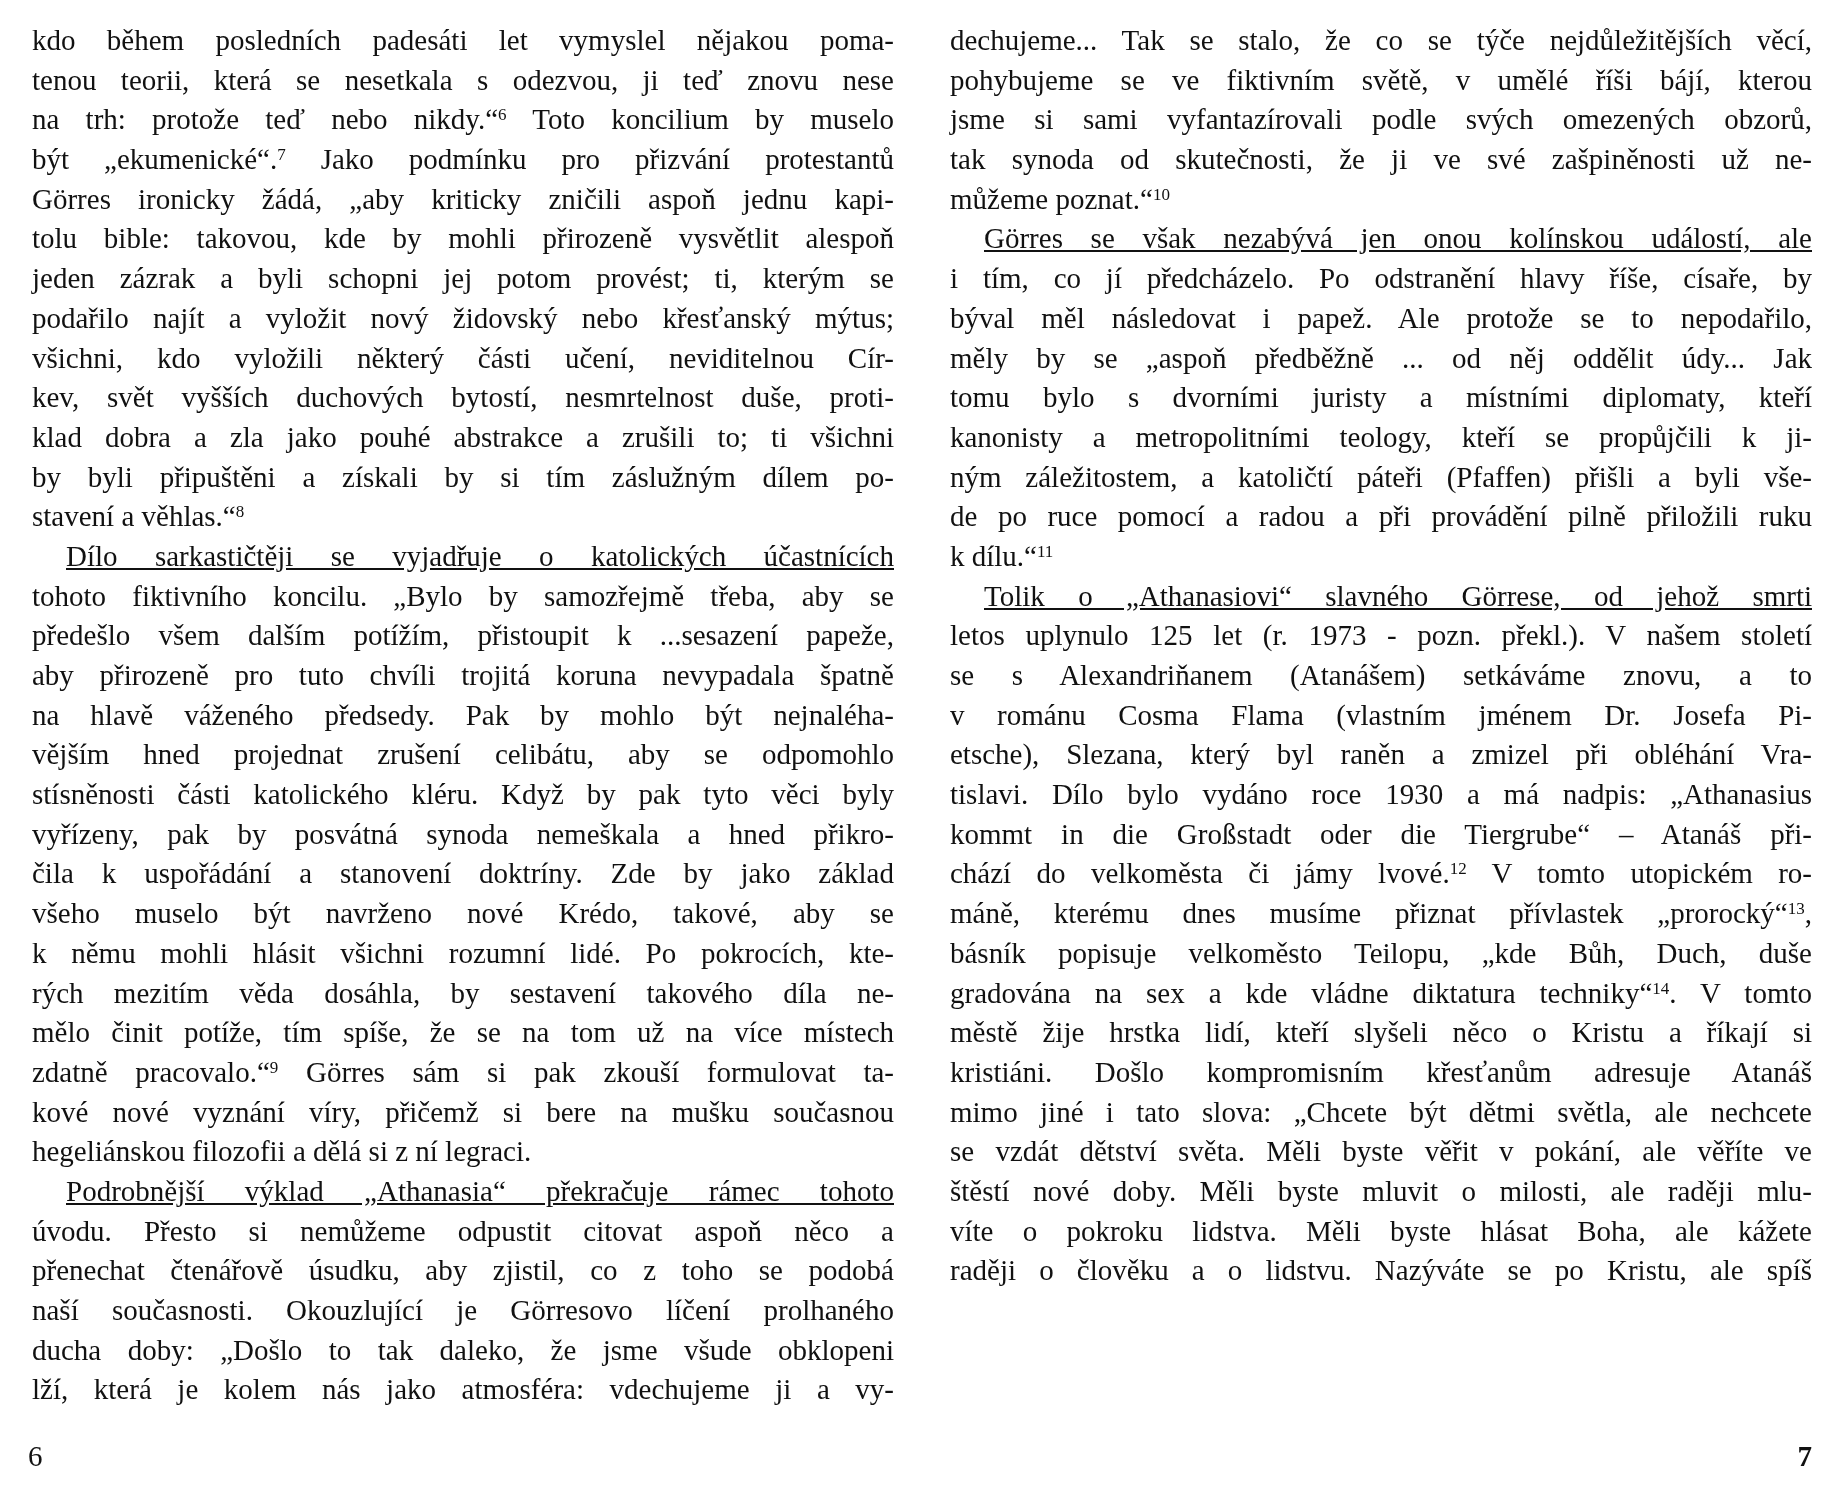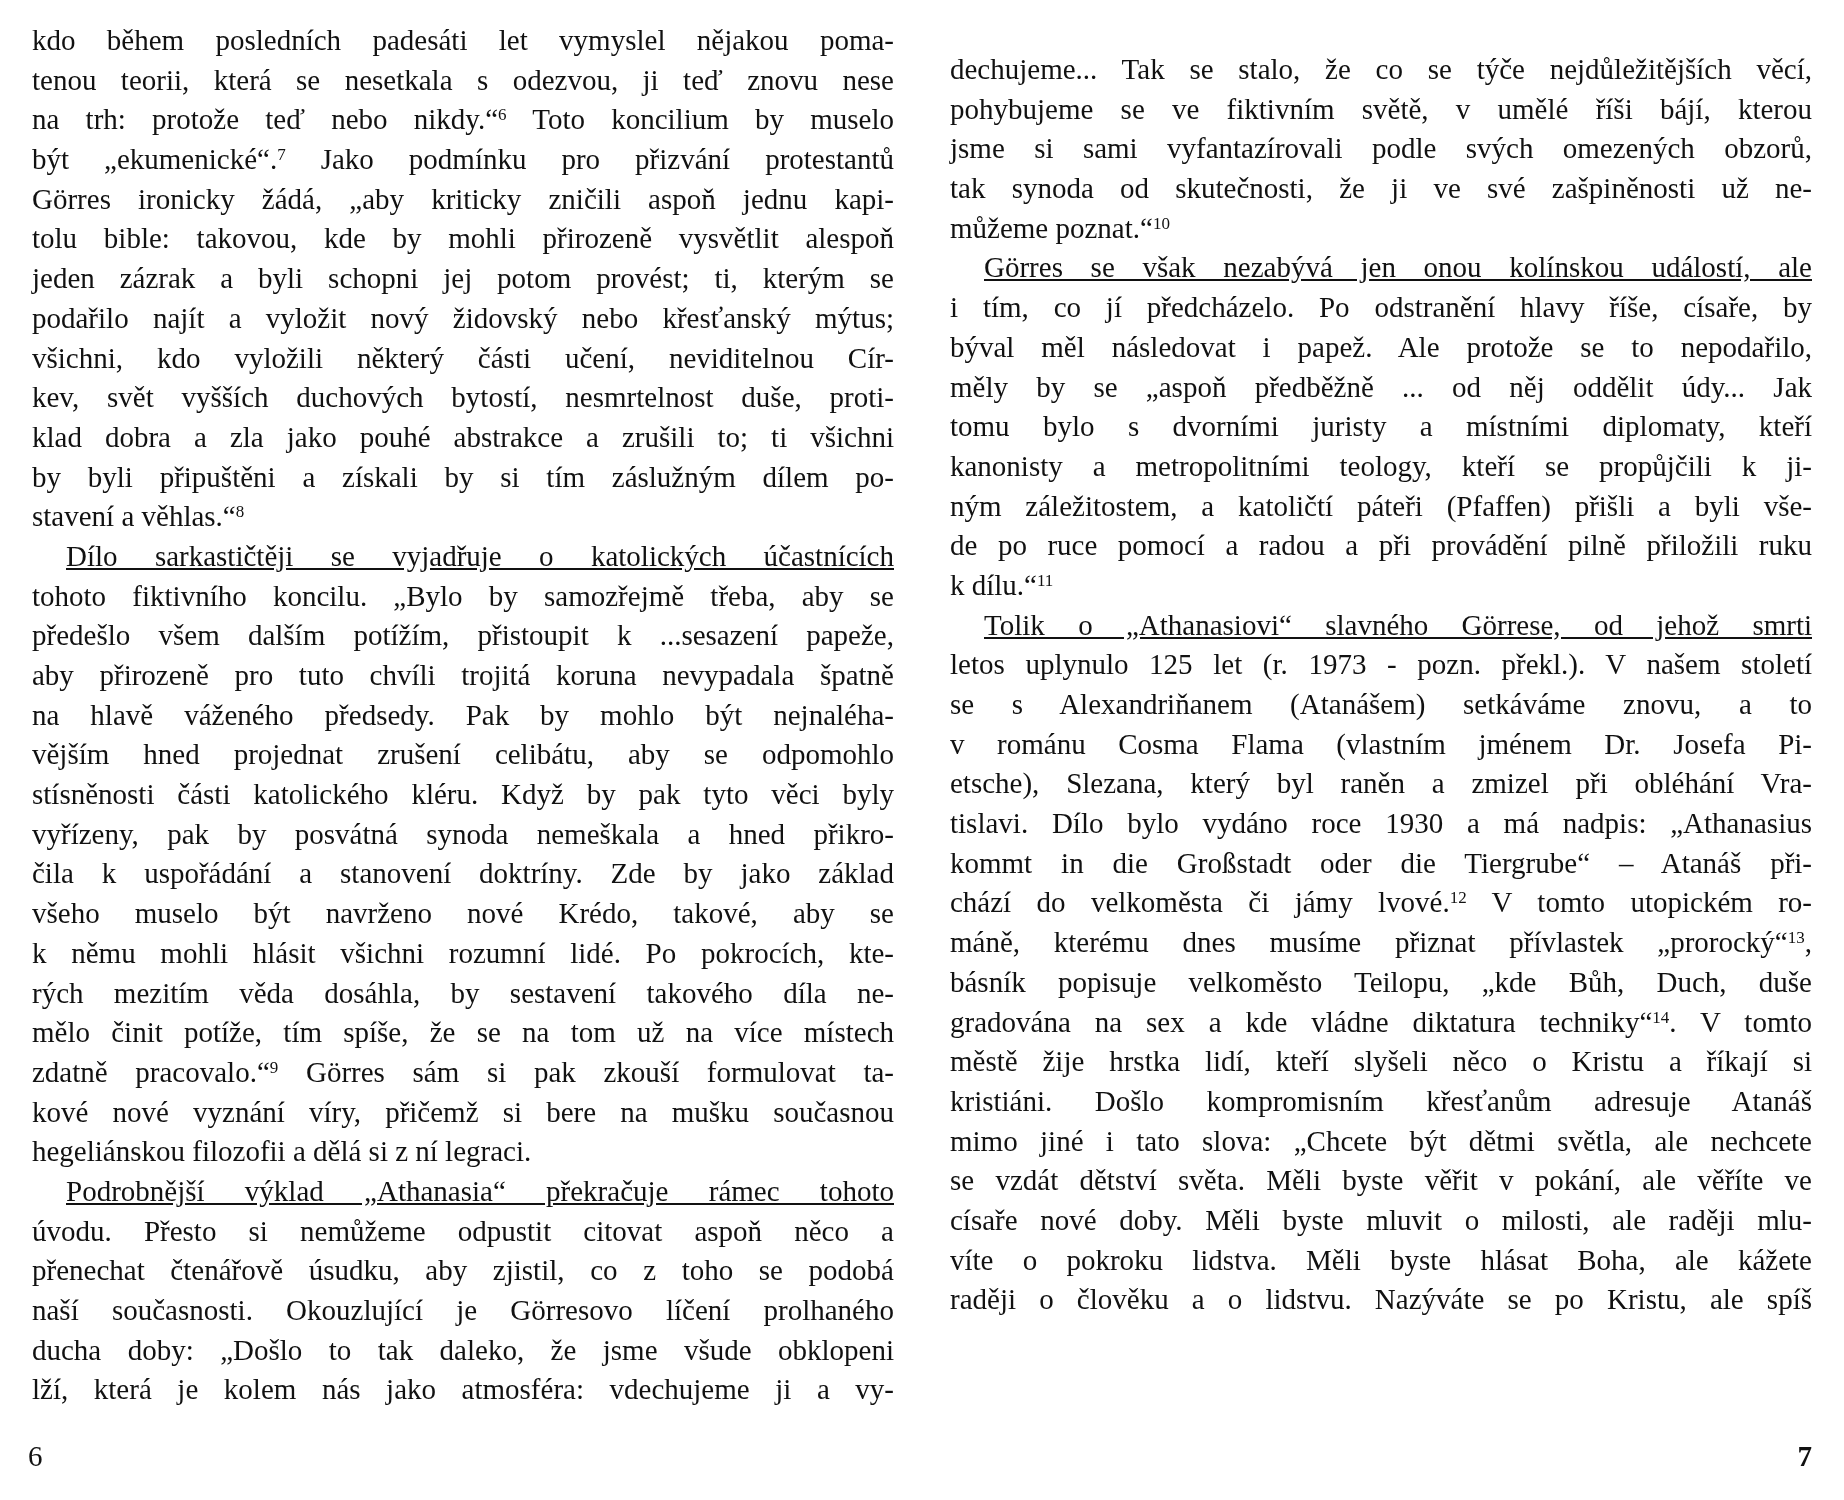--- a/index.html
+++ b/index.html
@@ -1,20 +1,20 @@
 <!DOCTYPE html>
 <html><head>
 <meta charset="utf-8">
 <style>
   html, body { margin: 0; padding: 0; background: #ffffff; }
   body { width: 1844px; height: 1500px; position: relative; overflow: hidden;
          font-family: "Liberation Serif", "DejaVu Serif", serif; color: #111111; }
   .column { position: absolute; top: 21px; }
   .col-left { left: 32px; width: 862px; }
-  .col-right { left: 950px; width: 862px; margin-top: 29px; }
+  .col-right { left: 950px; width: 862px; }
   .line { display: block; height: 39.7px; line-height: 39.7px; font-size: 29px;
           text-align: justify; text-align-last: justify; white-space: nowrap; }
   .line.last { text-align-last: left; }
   .line.indent { padding-left: 34px; text-decoration: underline; }
   sup { font-size: 17px; line-height: 0; vertical-align: 0.55em; }
   .page-num { position: absolute; top: 1438px; font-size: 29px; line-height: 36px; }
   .page-left { left: 28px; }
   .page-right { right: 32px; font-weight: bold; }
 </style>
 </head>
@@ -80,19 +80,19 @@
     <span class="line">tislavi. Dílo bylo vydáno roce 1930 a má nadpis: „Athanasius</span>
     <span class="line">kommt in die Großstadt oder die Tiergrube“ – Atanáš při-</span>
     <span class="line">chází do velkoměsta či jámy lvové.<sup>12</sup> V tomto utopickém ro-</span>
     <span class="line">máně, kterému dnes musíme přiznat přívlastek „prorocký“<sup>13</sup>,</span>
     <span class="line">básník popisuje velkoměsto Teilopu, „kde Bůh, Duch, duše</span>
     <span class="line">gradována na sex a kde vládne diktatura techniky“<sup>14</sup>. V tomto</span>
     <span class="line">městě žije hrstka lidí, kteří slyšeli něco o Kristu a říkají si</span>
     <span class="line">kristiáni. Došlo kompromisním křesťanům adresuje Atanáš</span>
     <span class="line">mimo jiné i tato slova: „Chcete být dětmi světla, ale nechcete</span>
     <span class="line">se vzdát dětství světa. Měli byste věřit v pokání, ale věříte ve</span>
-    <span class="line">císaře nové doby. Měli byste mluvit o milosti, ale raději mlu-</span>
+    <span class="line">štěstí nové doby. Měli byste mluvit o milosti, ale raději mlu-</span>
     <span class="line">víte o pokroku lidstva. Měli byste hlásat Boha, ale kážete</span>
     <span class="line">raději o člověku a o lidstvu. Nazýváte se po Kristu, ale spíš</span>
   </div>
 
 <div class="page-num page-left">6</div>
 <div class="page-num page-right">7</div>
 
 </body></html>

